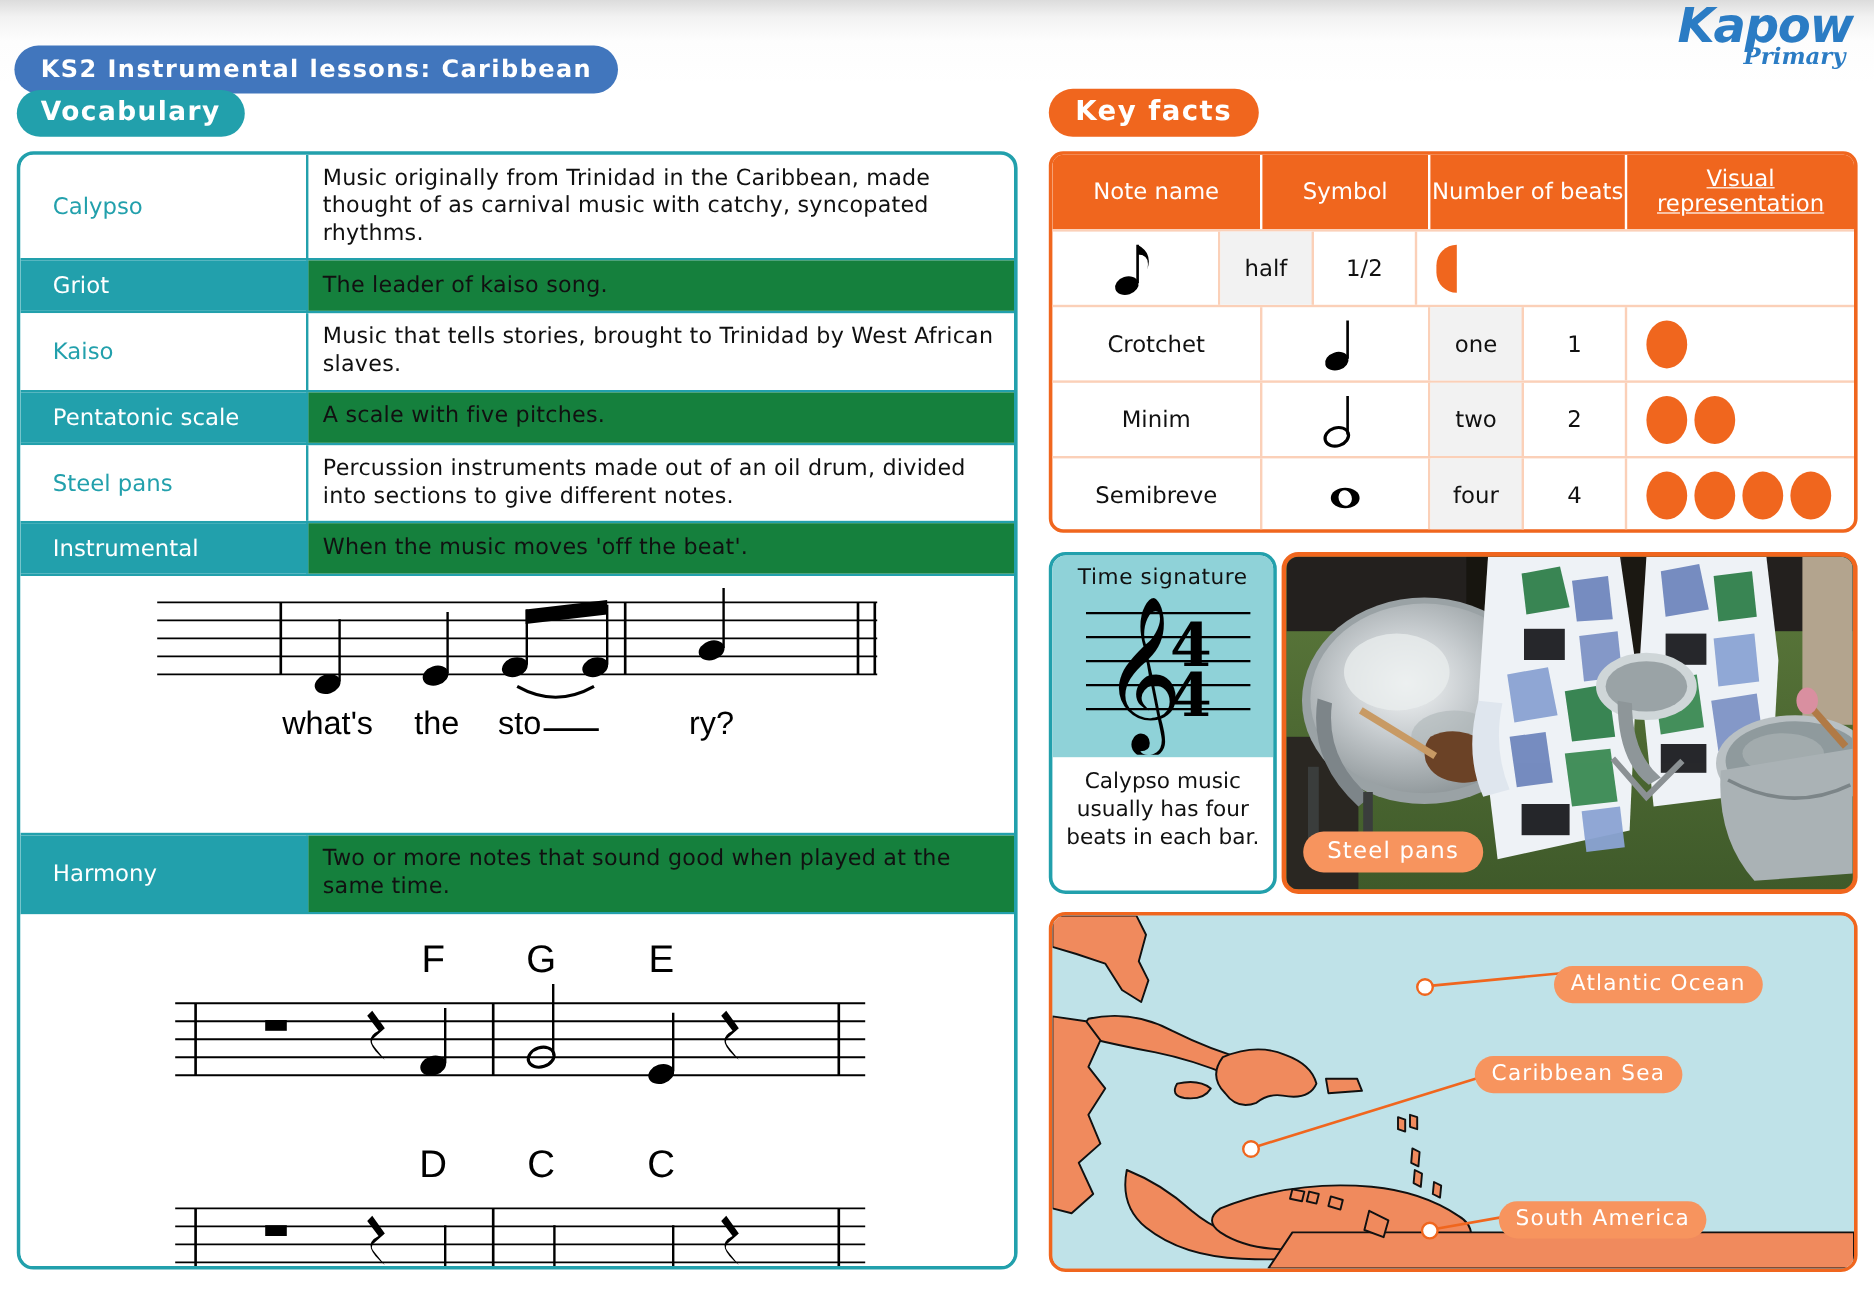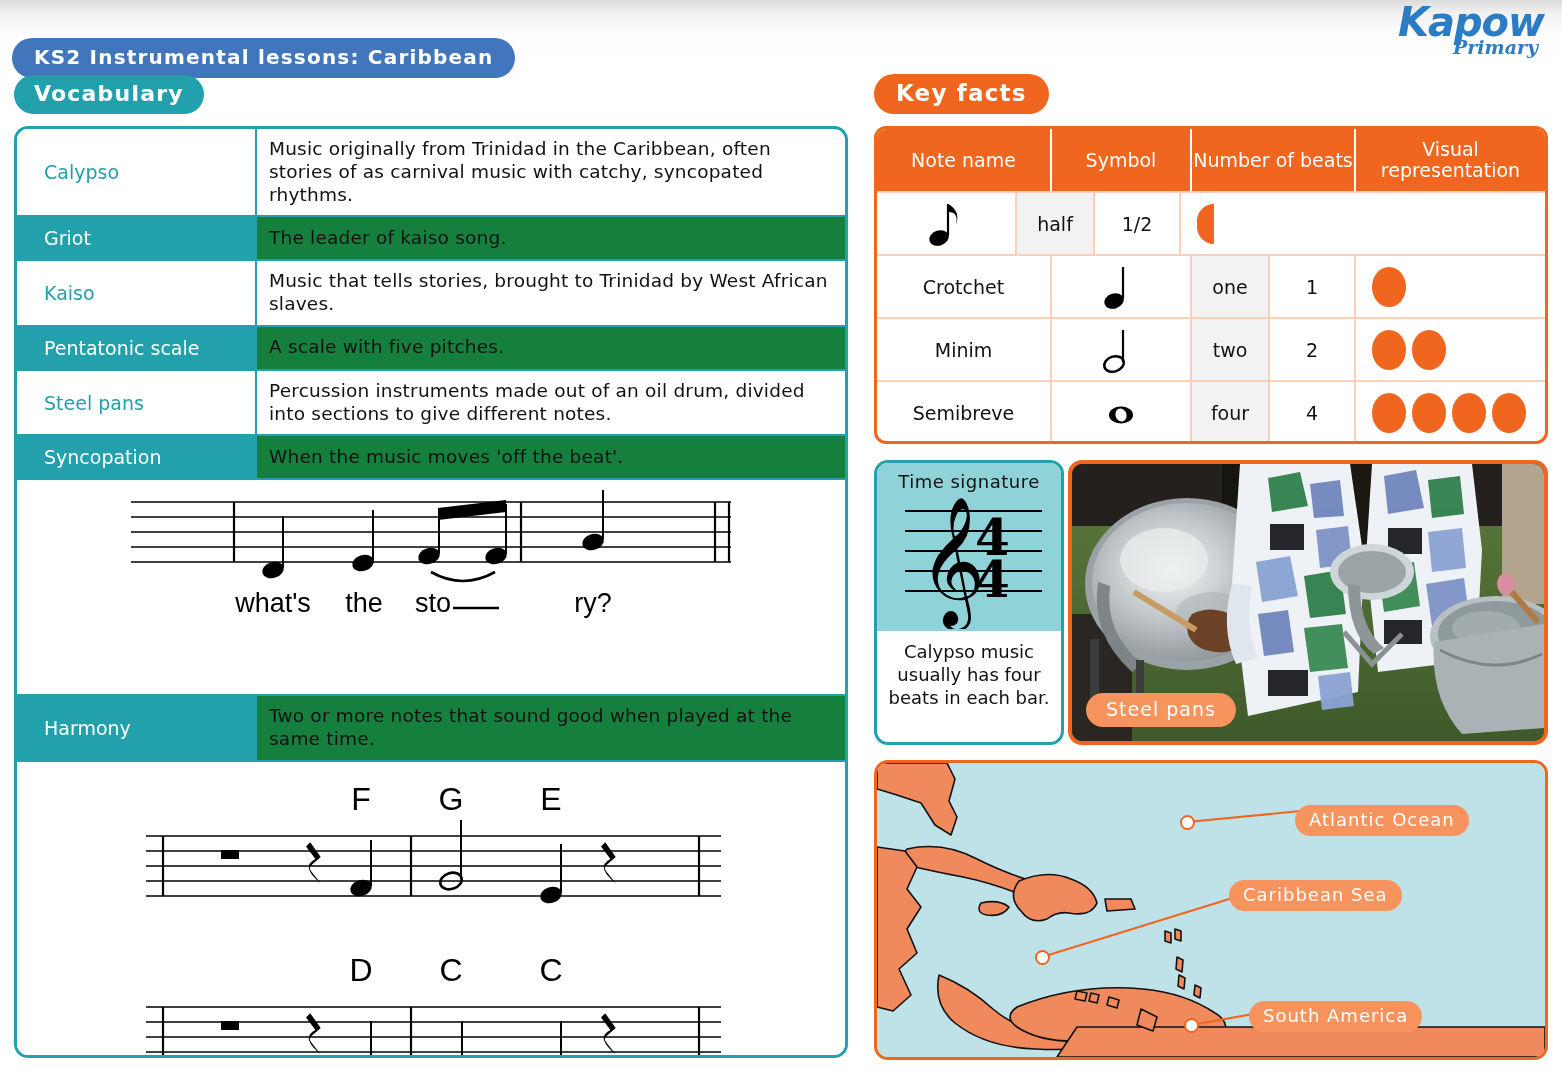--- a/index.html
+++ b/index.html
@@ -125,21 +125,21 @@
   }
   #kf-head .kh {
     color: #ffffff;
     font-family: "DejaVu Sans", sans-serif;
     font-size: 19px;
     display: flex; align-items: center; justify-content: center;
     text-align: center;
     line-height: 1.1;
     border-right: 2px solid #ffffff;
   }
-  #kf-head .kh:last-child { border-right: none; }
+  #kf-head .kh:last-child { border-right: none; text-decoration: underline; }
   .kf-row { display: flex; height: 63px; border-top: 2px solid #fbd0b8; }
   .kf-row .kc {
     display: flex; align-items: center; justify-content: center;
     border-right: 2px solid #fbd0b8;
     font-family: "DejaVu Sans", sans-serif;
     font-size: 19px; color: #111;
   }
   .kf-row .kc:last-child { border-right: none; }
   .c-name  { width: 175px; flex: 0 0 175px; }
   .c-sym   { width: 140px; flex: 0 0 140px; }
@@ -241,40 +241,40 @@
 
   <div id="logo">
     <div class="kapow">Kapow</div>
     <div class="primary">Primary</div>
   </div>
 
   <div id="vocab-panel">
 
     <div class="vrow light">
       <div class="vterm">Calypso</div>
-      <div class="vdef">Music originally from Trinidad in the Caribbean, often stories of as carnival music with catchy, syncopated rhythms.</div>
+      <div class="vdef">Music originally from Trinidad in the Caribbean, made thought of as carnival music with catchy, syncopated rhythms.</div>
     </div>
     <div class="vrow dark">
       <div class="vterm">Griot</div>
       <div class="vdef">The leader of kaiso song.</div>
     </div>
     <div class="vrow light">
       <div class="vterm">Kaiso</div>
       <div class="vdef">Music that tells stories, brought to Trinidad by West African slaves.</div>
     </div>
     <div class="vrow dark">
       <div class="vterm">Pentatonic scale</div>
       <div class="vdef">A scale with five pitches.</div>
     </div>
     <div class="vrow light">
       <div class="vterm">Steel pans</div>
       <div class="vdef">Percussion instruments made out of an oil drum, divided into sections to give different notes.</div>
     </div>
     <div class="vrow dark">
-      <div class="vterm">Syncopation</div>
+      <div class="vterm">Instrumental</div>
       <div class="vdef">When the music moves 'off the beat'.</div>
     </div>
 
     <div class="stave-block" style="height:216px;">
       <svg class="svg-wrap" width="620" height="180" viewBox="0 0 620 180">
         <g stroke="#000" stroke-width="1.6">
           <line x1="10" y1="22" x2="610" y2="22"></line>
           <line x1="10" y1="37" x2="610" y2="37"></line>
           <line x1="10" y1="52" x2="610" y2="52"></line>
           <line x1="10" y1="67" x2="610" y2="67"></line>

